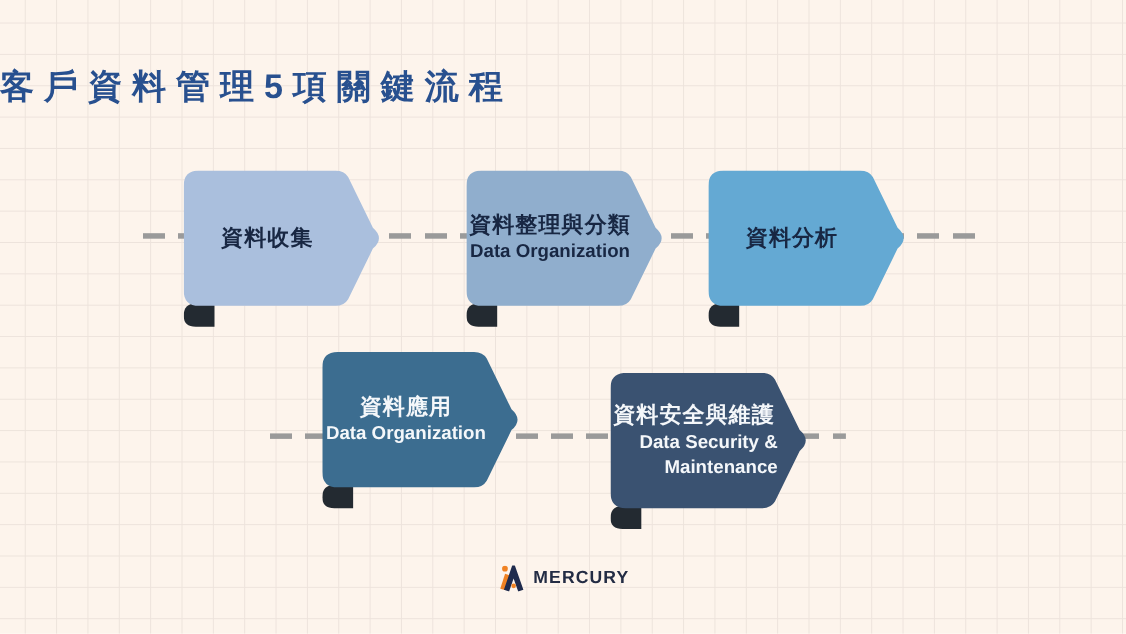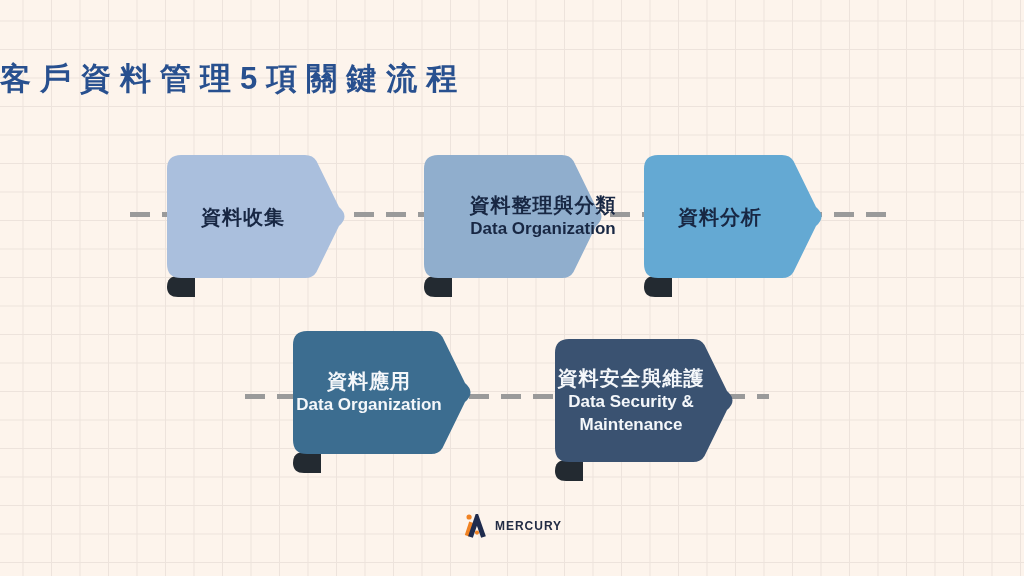--- a/index.html
+++ b/index.html
@@ -27,35 +27,35 @@
   }
   .dash-row-1{left:130px;top:212px;width:760px;}
   .dash-row-2{left:245px;top:394px;width:524px;}
   .arrow{
     position:absolute;width:178px;height:143px;
   }
   .arrow svg{position:absolute;left:0;top:0;display:block;}
   .arrow .label{
     position:absolute;left:0;top:0;width:152px;height:123px;
     display:flex;flex-direction:column;justify-content:center;align-items:center;
-    text-align:center;line-height:1.3;
+    text-align:right;line-height:1.3;
   }
   .label .zh{font-size:20px;font-weight:700;letter-spacing:1px;}
   .label .en{font-size:17px;font-weight:700;}
   .step-1{left:167px;top:155px;}
   .step-2{left:424px;top:155px;}
   .step-3{left:644px;top:155px;}
-  .step-4{left:293px;top:331px;}
+  .step-4{left:293px;top:320px;}
   .step-5{left:555px;top:339px;}
   .logo{
     position:absolute;left:50%;top:514px;transform:translateX(-50%);
     display:flex;align-items:center;gap:7px;
   }
   .logo .brand{
-    font-size:12px;font-weight:800;letter-spacing:1px;color:#232c44;
+    font-size:16px;font-weight:800;letter-spacing:1px;color:#232c44;
   }
 </style>
 </head>
 <body>
 
 <div class="canvas">
 
   <div class="title">客戶資料管理5項關鍵流程</div>
 
   <div class="dash-line dash-row-1"></div>
@@ -69,21 +69,21 @@
     <div class="label" style="color: rgb(24, 39, 67);">
       <div class="zh">資料收集</div>
     </div>
   </div>
 
   <div class="arrow step-2">
     <svg width="178" height="143" viewBox="0 0 178 143">
       <path d="M 28 121 L 28 142 L 11 142 Q 0 142 0 132 Q 0 121 11 121 Z" fill="#232a31"></path>
       <path d="M 14 0 H 138 Q 146 0 149.5 6 L 172 52 Q 183 61.5 172 71 L 149.5 117 Q 146 123 138 123 H 14 Q 0 123 0 109 V 14 Q 0 0 14 0 Z" fill="#90aecd"></path>
     </svg>
-    <div class="label" style="color: rgb(24, 39, 67); padding-left: 43px;">
+    <div class="label" style="color: rgb(24, 39, 67);">
       <div class="zh">資料整理與分類</div>
       <div class="en">Data Organization</div>
     </div>
   </div>
 
   <div class="arrow step-3">
     <svg width="178" height="143" viewBox="0 0 178 143">
       <path d="M 28 121 L 28 142 L 11 142 Q 0 142 0 132 Q 0 121 11 121 Z" fill="#232a31"></path>
       <path d="M 14 0 H 138 Q 146 0 149.5 6 L 172 52 Q 183 61.5 172 71 L 149.5 117 Q 146 123 138 123 H 14 Q 0 123 0 109 V 14 Q 0 0 14 0 Z" fill="#64a9d3"></path>
     </svg>

